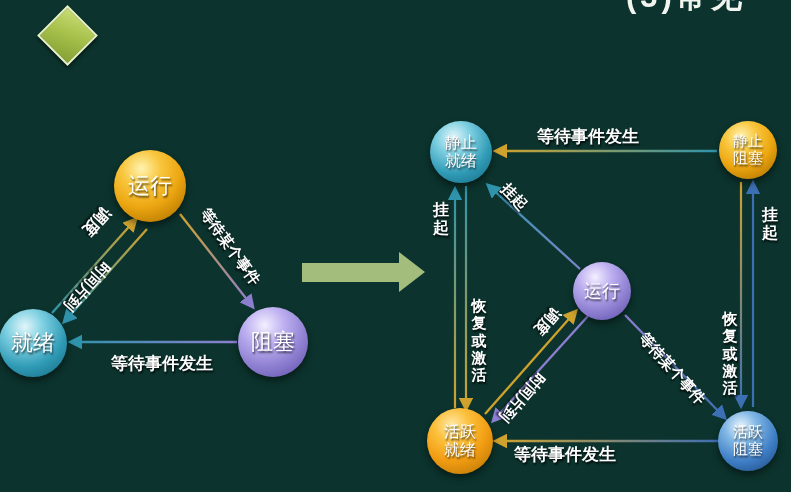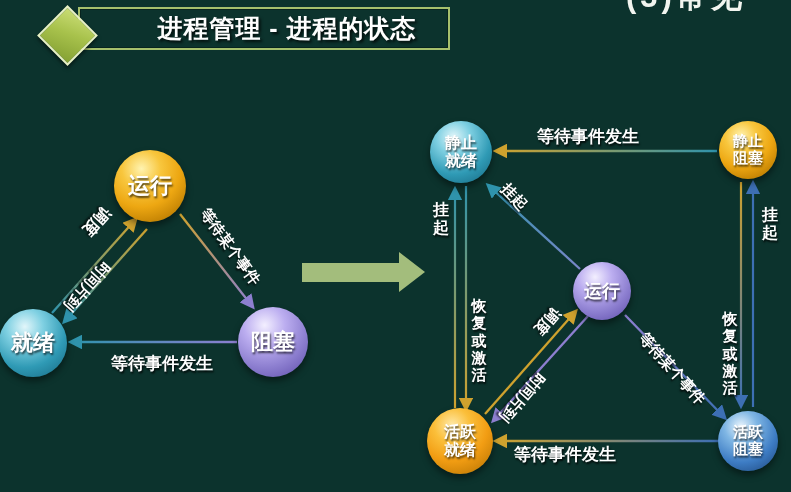--- a/index.html
+++ b/index.html
@@ -40,21 +40,21 @@
     position:absolute; left:399px; top:252px; width:0; height:0; z-index:2;
     border-top:20px solid transparent; border-bottom:20px solid transparent;
     border-left:26px solid #a3bd7c;
   }
   
   svg.edges { position:absolute; left:0; top:0; z-index:1; }
   
   .node {
     position:absolute; border-radius:50%; z-index:2;
     display:flex; align-items:center; justify-content:center;
-    color:#fff; font-weight:bold; text-align:center; white-space:pre-line;
+    color:#fff; font-weight:normal; text-align:center; white-space:pre-line;
     text-shadow:1px 2px 2px rgba(0,0,0,.65); line-height:1.12;
     box-shadow:0 4px 7px rgba(0,0,0,.45);
   }
   .gold   { background:radial-gradient(circle at 38% 26%, #fff3b0 0%, #f8c63d 28%, #eda712 55%, #b97a00 86%, #8a5600 100%); }
   .teal   { background:radial-gradient(circle at 38% 26%, #e2f6fa 0%, #7fd0e2 28%, #2f9ab5 62%, #15647d 100%); }
   .purple { background:radial-gradient(circle at 38% 26%, #f3efff 0%, #bcaef0 30%, #8d7fd0 62%, #5b49a8 100%); }
   .orange { background:radial-gradient(circle at 38% 26%, #ffe9a8 0%, #fbbf3a 28%, #f29d13 56%, #ae6d00 100%); }
   .blue   { background:radial-gradient(circle at 38% 26%, #eaf5fd 0%, #7fb6e4 28%, #3d7cc4 62%, #1b4276 100%); }
   
   .elabel {
@@ -145,23 +145,20 @@
     <line x1="466" y1="186" x2="466" y2="408" stroke="url(#lgE8)" stroke-width="2.2" marker-end="url(#m-gold)"></line>
     <line x1="485" y1="414" x2="575" y2="312" stroke="#cfa22e" stroke-width="2.3" marker-end="url(#m-gold)"></line>
     <line x1="588" y1="316" x2="494" y2="420" stroke="#8d7fd0" stroke-width="2.3" marker-end="url(#m-purple)"></line>
     <line x1="625" y1="315" x2="724" y2="417" stroke="url(#lgE11)" stroke-width="2.3" marker-end="url(#m-blue)"></line>
     <line x1="741" y1="182" x2="741" y2="405" stroke="url(#lgE12)" stroke-width="2.2" marker-end="url(#m-blue)"></line>
     <line x1="753" y1="407" x2="753" y2="184" stroke="#3d6fb4" stroke-width="2.2" marker-end="url(#m-blue)"></line>
     <line x1="718" y1="441" x2="497" y2="441" stroke="url(#lgE14)" stroke-width="2.3" marker-end="url(#m-gold)"></line>
   </svg>
 
   <div class="diamond"></div>
-  <div class="title-box">
-    <span class="title-text">进程管理 - 进程的状态</span>
-  </div>
   <div class="corner-text">(3)常见</div>
 
   <div class="block-arrow-body"></div>
   <div class="block-arrow-head"></div>
 
   <div class="node gold" style="left:114px; top:150px; width:72px; height:72px; font-size:22px;">运行</div>
   <div class="node teal" style="left:-1px; top:309px; width:68px; height:68px; font-size:22px;">就绪</div>
   <div class="node purple" style="left:238px; top:307px; width:70px; height:70px; font-size:22px;">阻塞</div>
 
   <div class="node teal" style="left:430px; top:121px; width:62px; height:62px; font-size:16px;">静止

